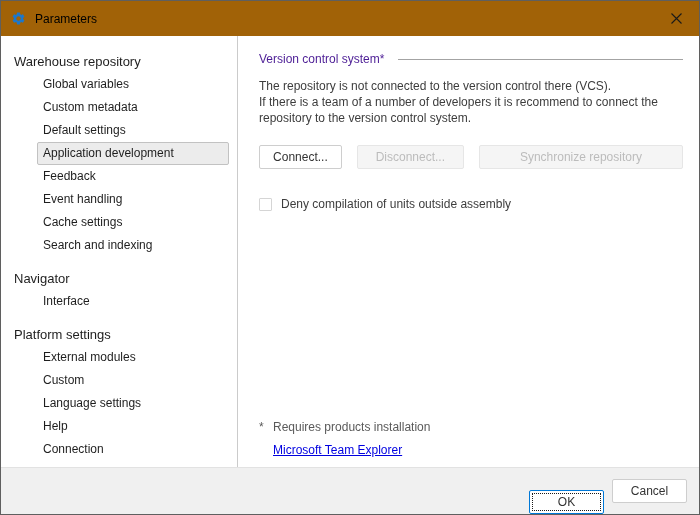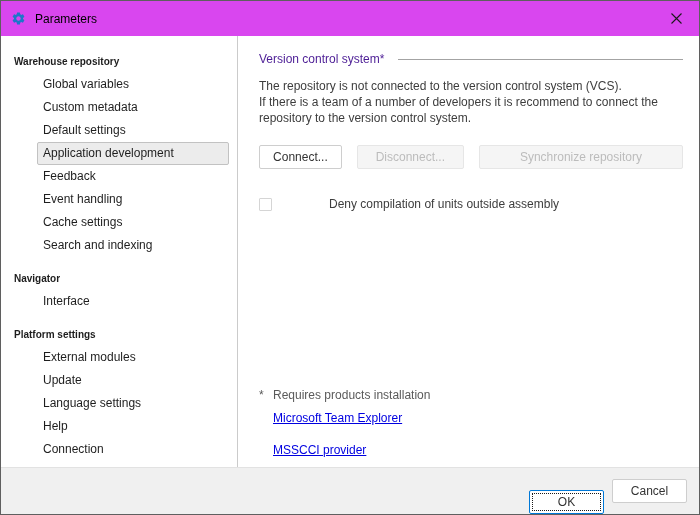--- a/index.html
+++ b/index.html
@@ -4,28 +4,28 @@
 <style>
   html,body { margin:0; padding:0; background:#fff; }
   .window {
     width:700px; height:515px; box-sizing:border-box;
     border:1px solid #5f5f5f; background:#ffffff;
     display:flex; flex-direction:column;
     font-family:"Liberation Sans", sans-serif; font-size:12px; color:#1e1e1e;
     position:relative; overflow:hidden;
   }
   
-  .titlebar { flex:0 0 35px; display:flex; align-items:center; padding-left:10px; background:#d946ef; }
+  .titlebar { flex:0 0 35px; display:flex; align-items:center; padding-left:10px; background:#a16207; }
   .app-icon { width:15px; height:15px; display:flex; }
   .titlebar-title { margin-left:9px; font-size:12px; color:#000; }
   .close-btn { margin-left:auto; width:45px; height:35px; display:flex; align-items:center; justify-content:center; cursor:default; background:transparent; border:none; }
   
   .bodyrow { flex:1; display:flex; min-height:0; }
   .sidebar { flex:0 0 237px; width:237px; box-sizing:border-box; border-right:1px solid #cbcbcb; padding-top:14px; overflow:hidden; }
-  .side-header { font-weight:bold; font-size:10px; padding:4px 0 4px 13px; line-height:15px; }
+  .side-header { font-weight:normal; font-size:13px; padding:4px 0 4px 13px; line-height:15px; }
   .side-header + .side-header, .side-item + .side-header { margin-top:10px; }
   .side-item {
     margin:0 8px 0 36px; padding:3px 5px; line-height:15px;
     border:1px solid transparent; border-radius:2px; cursor:default;
   }
   .side-item.selected { background:#ececec; border-color:#c2c2c2; }
   
   .main { flex:1; display:flex; flex-direction:column; box-sizing:border-box; padding:16px 16px 10px 21px; min-width:0; }
   .section-head { display:flex; align-items:center; }
   .section-title { color:#4c1d95; white-space:nowrap; }
@@ -33,27 +33,27 @@
   .desc { margin-top:12px; color:#3d3d3d; line-height:16px; max-width:427px; }
   .btn-row { margin-top:19px; display:flex; gap:15px; }
   .btn {
     height:24px; box-sizing:border-box; background:#fff; border:1px solid #cecece;
     border-radius:2px; font-family:inherit; font-size:12px; color:#333; padding:0;
   }
   .btn-connect { width:96px; }
   .btn-disconnect { width:124px; }
   .btn-sync { width:237px; }
   .btn:disabled { background:#f5f5f5; border-color:#e6e6e6; color:#bcbcbc; }
-  .check-row { margin-top:28px; display:flex; align-items:center;gap:48px; }
+  .check-row { margin-top:28px; display:flex; align-items:center; }
   .checkbox { width:13px; height:13px; box-sizing:border-box; border:1px solid #d5d5d5; background:#fff; border-radius:1px; }
   .check-label { margin-left:9px; color:#3d3d3d; }
   .footnote-block { margin-top:auto; }
   .footnote { display:flex; color:#5a5a5a; }
   .fn-marker { width:14px; flex:0 0 14px; }
-  .links { margin-left:14px; margin-top:9px; display:flex; flex-direction:column; gap:18px; }
+  .links { margin-left:14px; margin-top:9px; display:flex; flex-direction:row; gap:12px; }
   .links a { color:#0000e0; text-decoration:underline; cursor:pointer; }
   
   .footer { flex:0 0 44px; background:#f0f0f0; border-top:1px solid #e2e2e2; display:flex; align-items:center; justify-content:flex-end; gap:8px; padding-right:12px; }
   .footer .btn { width:75px; }
   .btn-ok { border:1px solid #0078d7; outline:1px dotted #1a1a1a; outline-offset:-4px;margin-top:22px; }
 </style>
 </head>
 <body>
 
 <div class="window">
@@ -83,35 +83,35 @@
       <div class="side-item">Default settings</div>
       <div class="side-item selected">Application development</div>
       <div class="side-item">Feedback</div>
       <div class="side-item">Event handling</div>
       <div class="side-item">Cache settings</div>
       <div class="side-item">Search and indexing</div>
       <div class="side-header">Navigator</div>
       <div class="side-item">Interface</div>
       <div class="side-header">Platform settings</div>
       <div class="side-item">External modules</div>
-      <div class="side-item">Update</div>
+      <div class="side-item">Custom</div>
       <div class="side-item">Language settings</div>
       <div class="side-item">Help</div>
       <div class="side-item">Connection</div>
     </div>
 
     <div class="main">
 
       <div class="section-head">
         <span class="section-title">Version control system*</span>
         <span class="section-line"></span>
       </div>
 
       <div class="desc">
-        <div>The repository is not connected to the version control system (VCS).</div>
+        <div>The repository is not connected to the version control there (VCS).</div>
         <div>If there is a team of a number of developers it is recommend to connect the repository to the version control system.</div>
       </div>
 
       <div class="btn-row">
         <button class="btn btn-connect">Connect...</button>
         <button class="btn btn-disconnect" disabled="">Disconnect...</button>
         <button class="btn btn-sync" disabled="">Synchronize repository</button>
       </div>
 
       <div class="check-row">
@@ -119,21 +119,20 @@
         <span class="check-label">Deny compilation of units outside assembly</span>
       </div>
 
       <div class="footnote-block">
         <div class="footnote">
           <span class="fn-marker">*</span>
           <span>Requires products installation</span>
         </div>
         <div class="links">
           <a>Microsoft Team Explorer</a>
-          <a>MSSCCI provider</a>
         </div>
       </div>
 
     </div>
   </div>
 
   <div class="footer">
     <button class="btn btn-ok">OK</button>
     <button class="btn btn-cancel">Cancel</button>
   </div>

